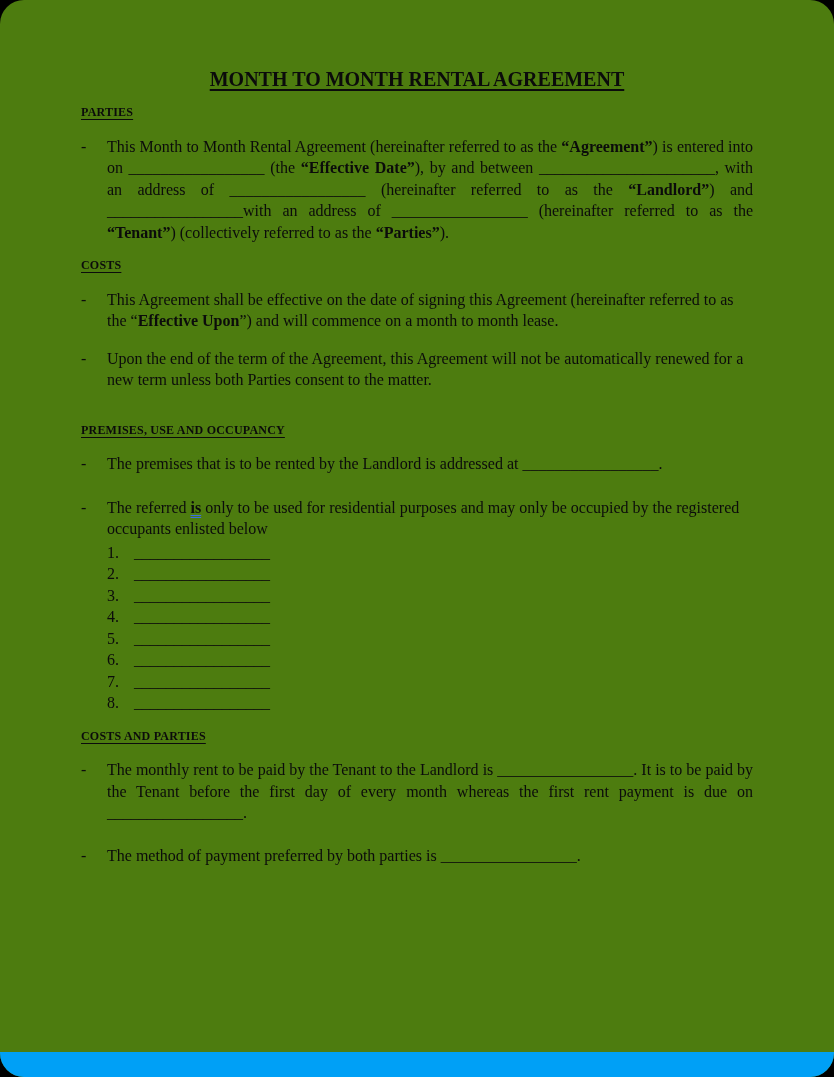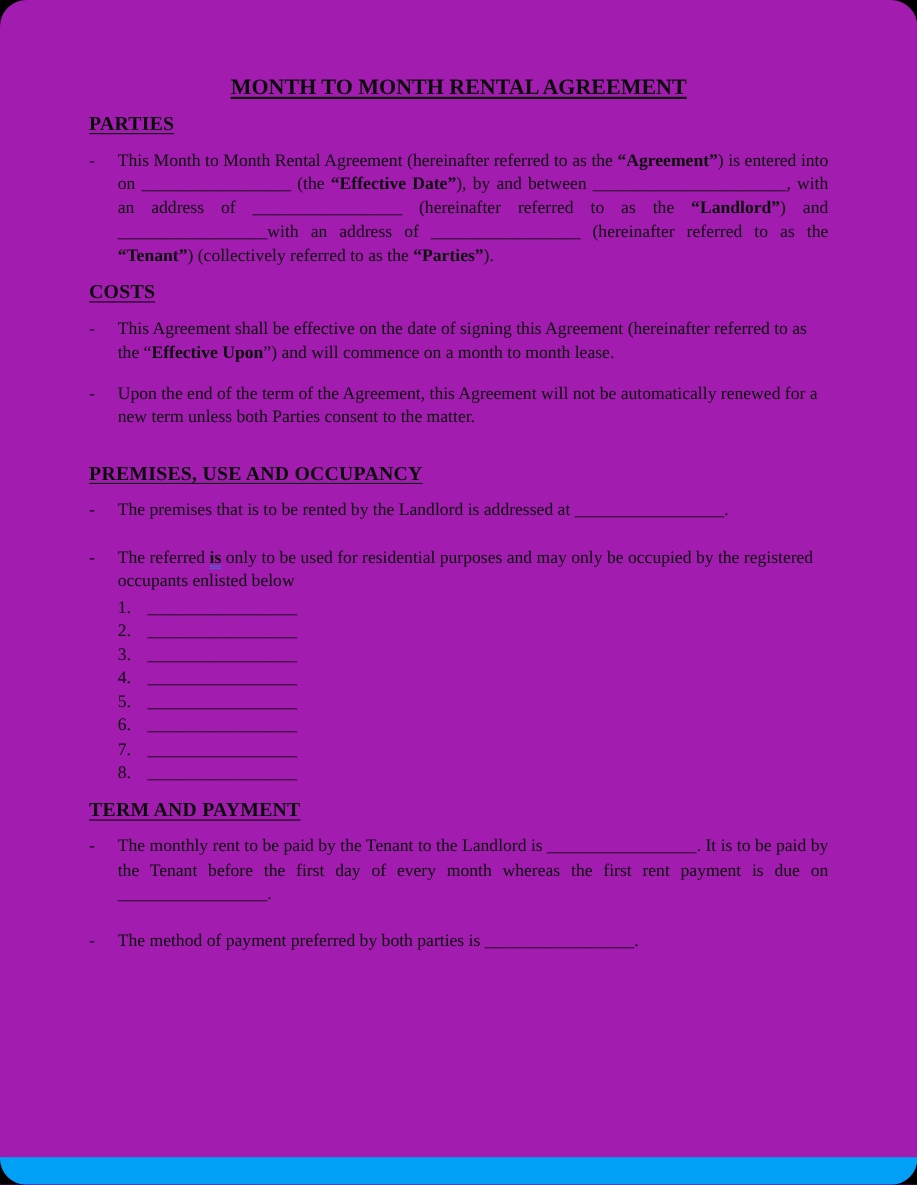--- a/index.html
+++ b/index.html
@@ -6,21 +6,21 @@
   body{
     width:834px;height:1077px;
     background:#000;
     font-family:"Liberation Serif","DejaVu Serif",serif;
     color:#0b0b0b;
     -webkit-font-smoothing:antialiased;
   }
   .card{
     position:relative;
     width:834px;height:1077px;
-    background:#a21caf;
+    background:#4d7c0f;
     border-radius:24px;
     overflow:hidden;
     box-sizing:border-box;
   }
   .content{
     position:absolute;
     left:81px;right:81px;top:0;
     padding-top:66px;
     font-size:16px;
     line-height:21.5px;
@@ -28,21 +28,21 @@
   .doc-title{
     text-align:center;
     font-size:20px;
     font-weight:bold;
     line-height:26px;
     text-decoration:underline;
     text-underline-offset:3px;
   }
   .heading{
     font-weight:bold;
-    font-size:18px;
+    font-size:12px;
     text-decoration:underline;
     text-underline-offset:3px;
     letter-spacing:.2px;
   }.mt10{margin-top:10px}.mt11{margin-top:11px}
   .mt12{margin-top:12px}.mt16{margin-top:16px}.mt21{margin-top:21px}.mt22{margin-top:22px}
   .mt29{margin-top:29px}
   .bullet{
     display:flex;
     align-items:flex-start;
   }
@@ -132,21 +132,21 @@
       <div class="occ-row">
         <span class="occ-num">7.</span>
         <span class="occ-blank">_________________</span>
       </div>
       <div class="occ-row">
         <span class="occ-num">8.</span>
         <span class="occ-blank">_________________</span>
       </div>
     </div>
 
-    <div class="heading mt12">TERM AND PAYMENT</div>
+    <div class="heading mt12">COSTS AND PARTIES</div>
     <div class="bullet mt12">
       <span class="dash">-</span>
       <div class="btext just"><span>The monthly rent to be paid by the Tenant to the Landlord is _________________. It is to be paid by the Tenant before the first day of every month whereas the first rent payment is due on _________________.</span></div>
     </div>
     <div class="bullet mt21">
       <span class="dash">-</span>
       <div class="btext"><span>The method of payment preferred by both parties is _________________.</span></div>
     </div>
 
   </div>

